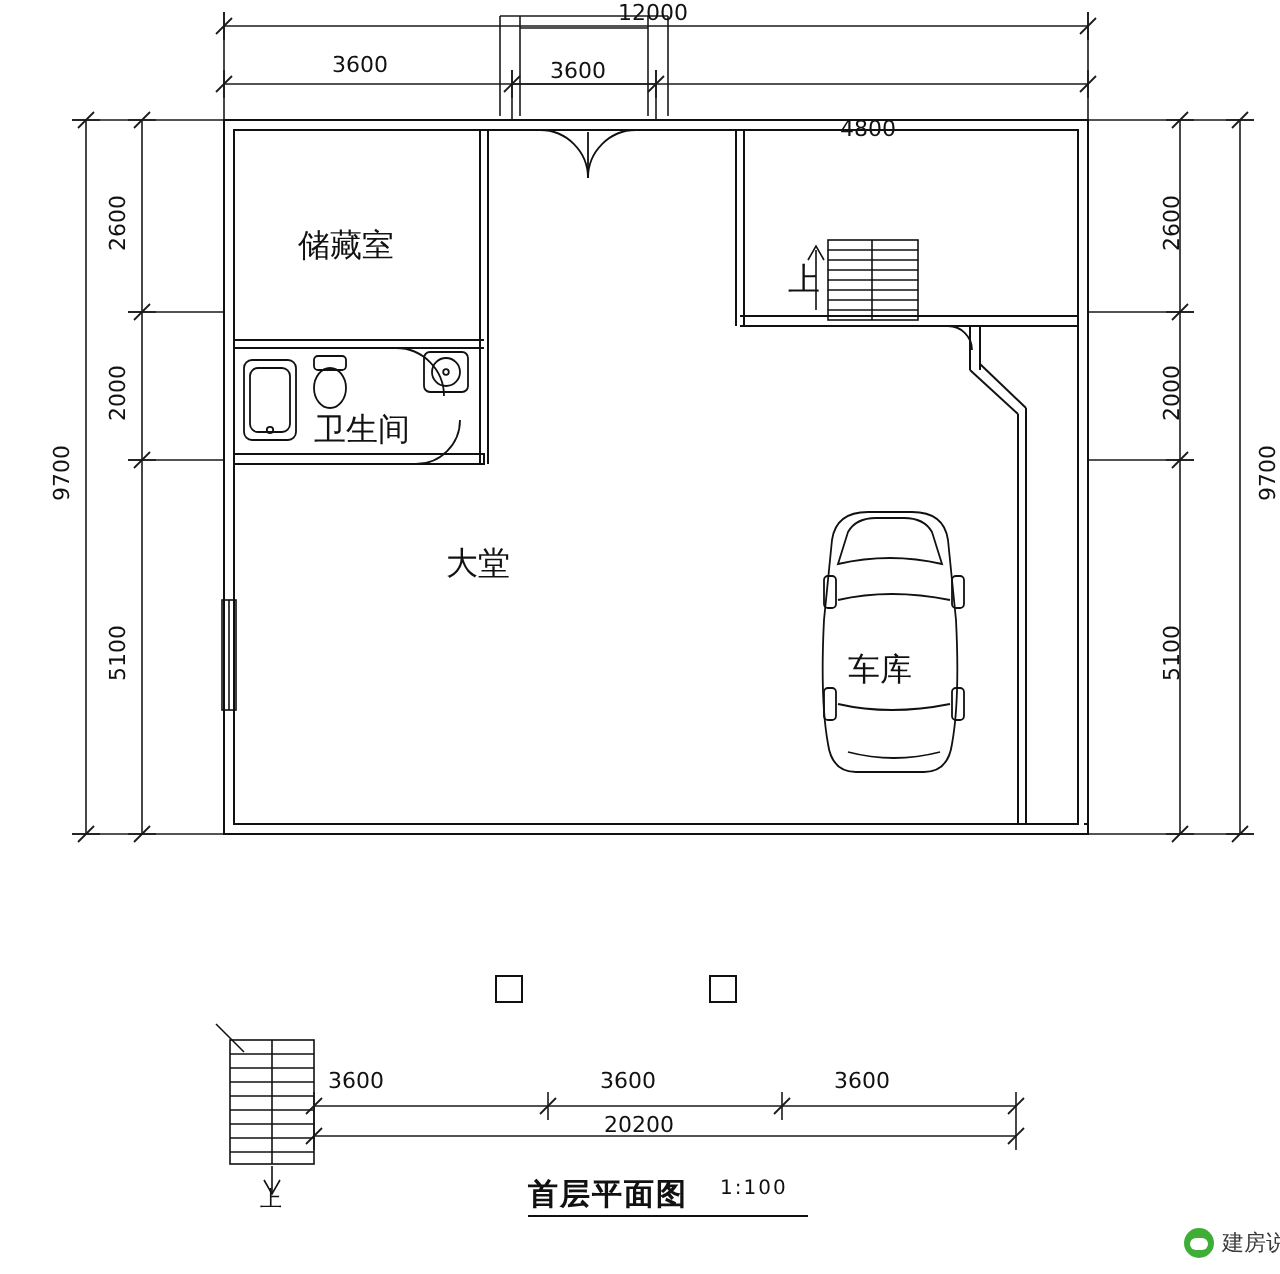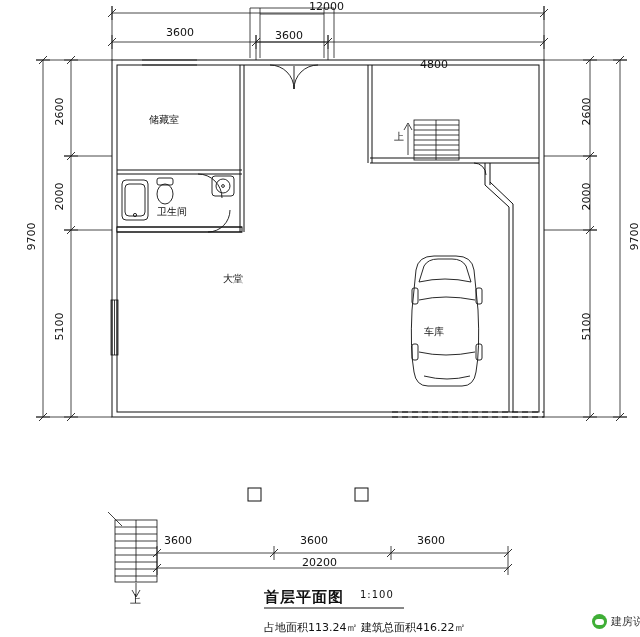--- a/index.html
+++ b/index.html
@@ -9,21 +9,21 @@
     font-family:"DejaVu Sans","Liberation Sans",sans-serif;
     color:#111;
     position:relative;
     overflow:hidden;
   }
   .stage{position:absolute;left:12px;top:0;width:640px;height:637px;}
   .lbl{position:absolute;white-space:nowrap;font-size:11px;color:#111;}
   .lbl.vert{transform-origin:center center;}
   .title{position:absolute;font-size:15px;font-weight:bold;letter-spacing:1px;text-align:center;}
   .subtitle{position:absolute;font-size:11px;}
-  .room{position:absolute;font-size:10px;white-space:nowrap;}
+  .room{position:absolute;font-size:16px;white-space:nowrap;}
   .badge{
     position:absolute;right:8px;bottom:8px;
     display:flex;align-items:flex-end;gap:4px;
     font-size:11px;color:#3b3b3b;
   }
   .badge .wc{
     width:15px;height:15px;border-radius:50%;
     background:#3fae36;display:inline-block;position:relative;
   }
   .badge .wc:after{
@@ -297,20 +297,19 @@
   <div class="room" style="left:137px;top:113px;">储藏室</div>
   <div class="room" style="left:145px;top:205px;">卫生间</div>
   <div class="room" style="left:211px;top:272px;">大堂</div>
   <div class="room" style="left:412px;top:325px;">车库</div>
   <div class="room" style="left:382px;top:130px;">上</div>
 
   <div class="lbl" style="left:118px;top:592px;">上</div>
 
   <div class="title" style="left:252px;top:588px;">首层平面图</div>
   <div class="title" style="left:348px;top:589px;font-weight:normal;font-size:10px;">1:100</div>
-  <div class="subtitle" style="left:252px;top:620px;">占地面积113.24㎡ 建筑总面积416.22㎡</div>
 
   <div class="badge">
     <span class="wc"></span>
     <span>建房说</span>
   </div>
 
 </div>
 
 </body></html>

